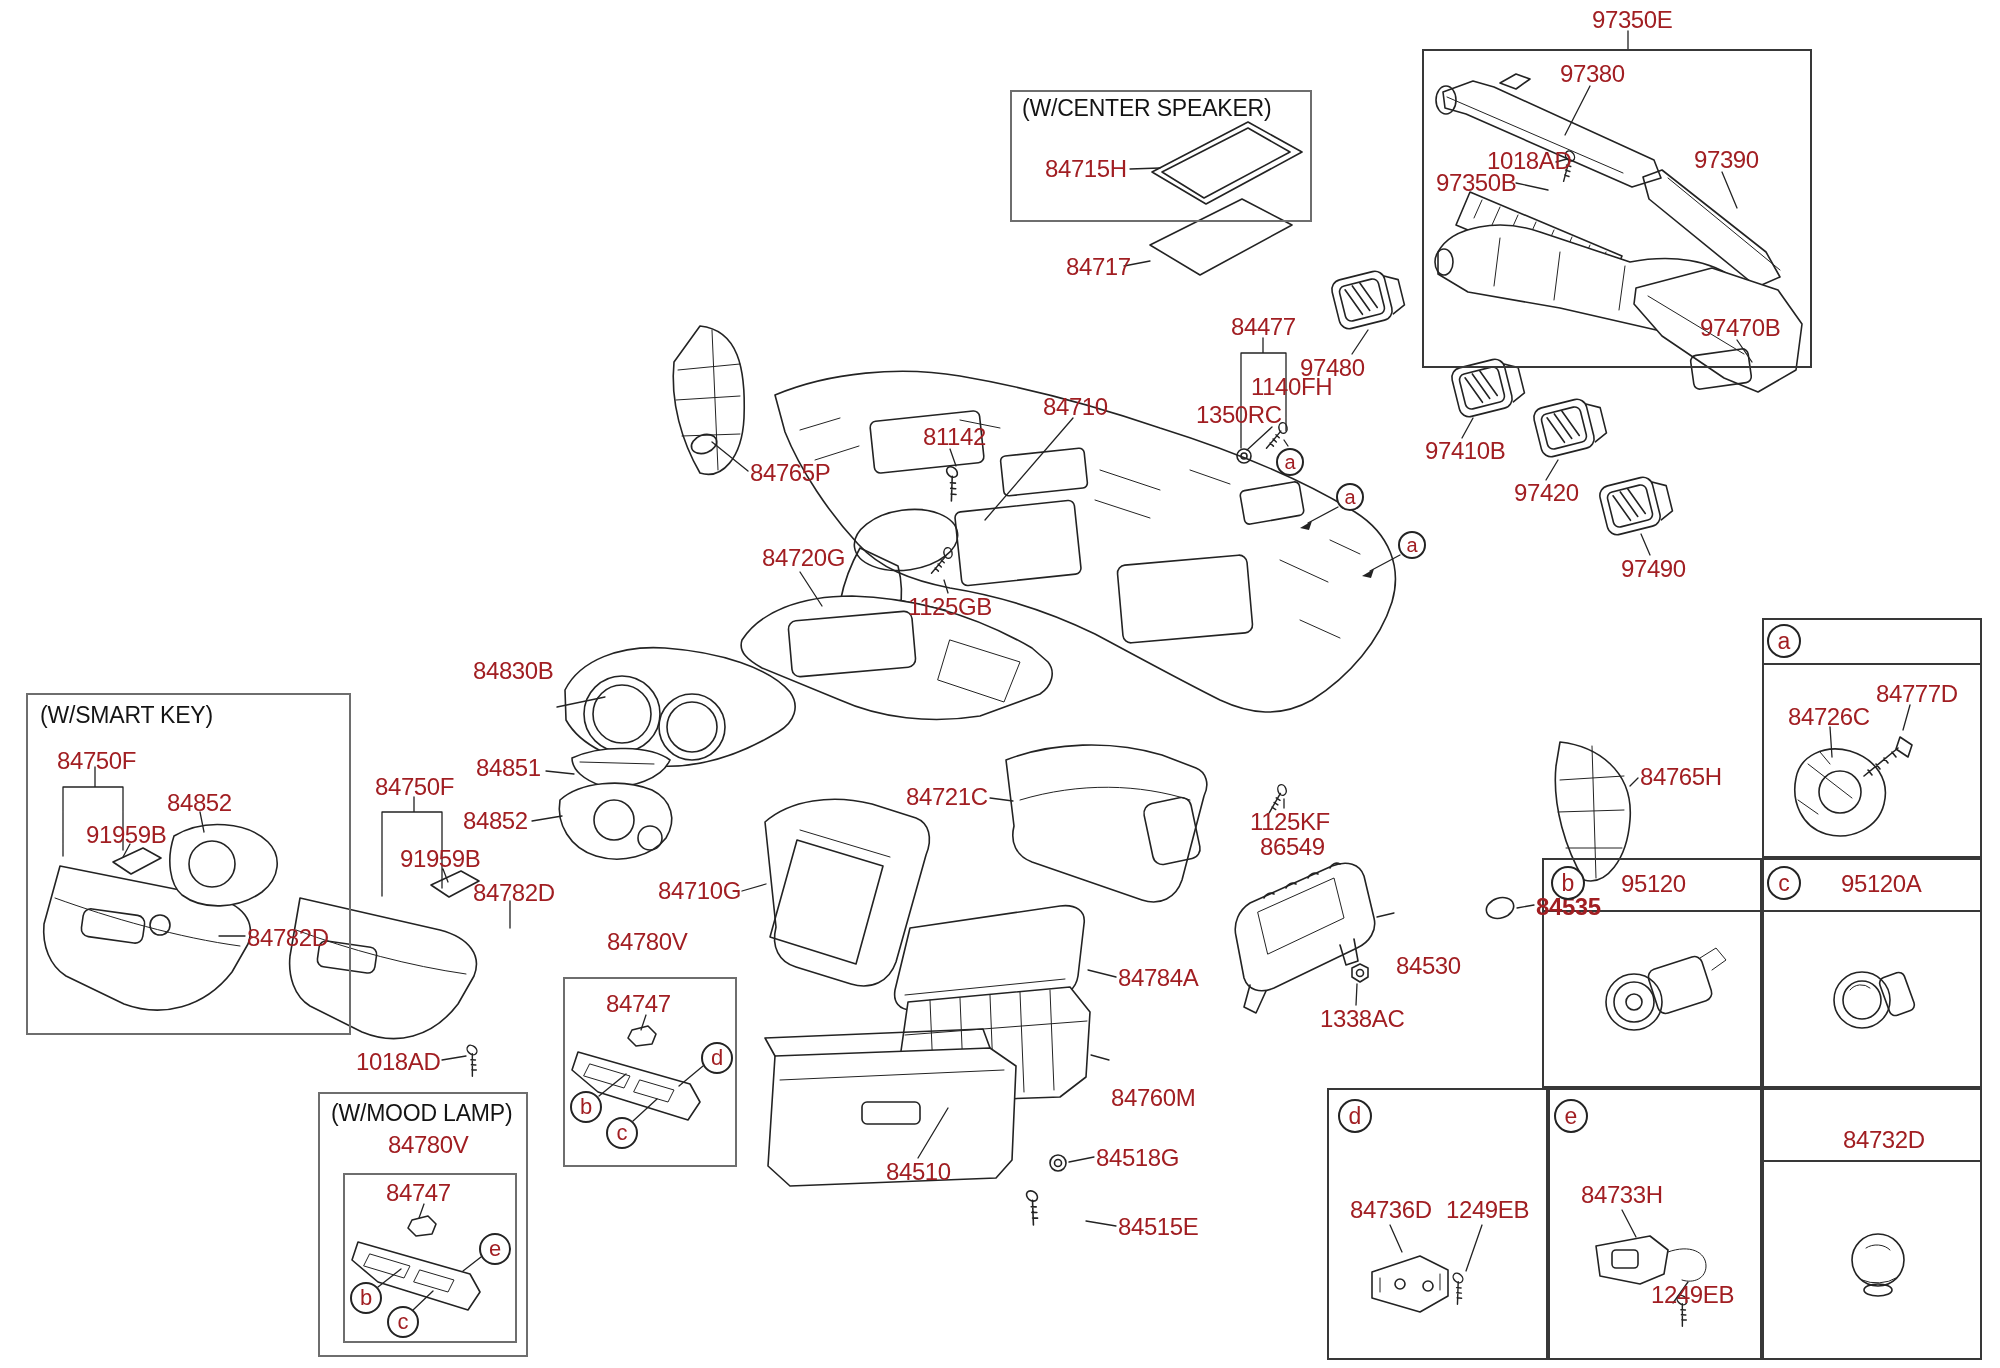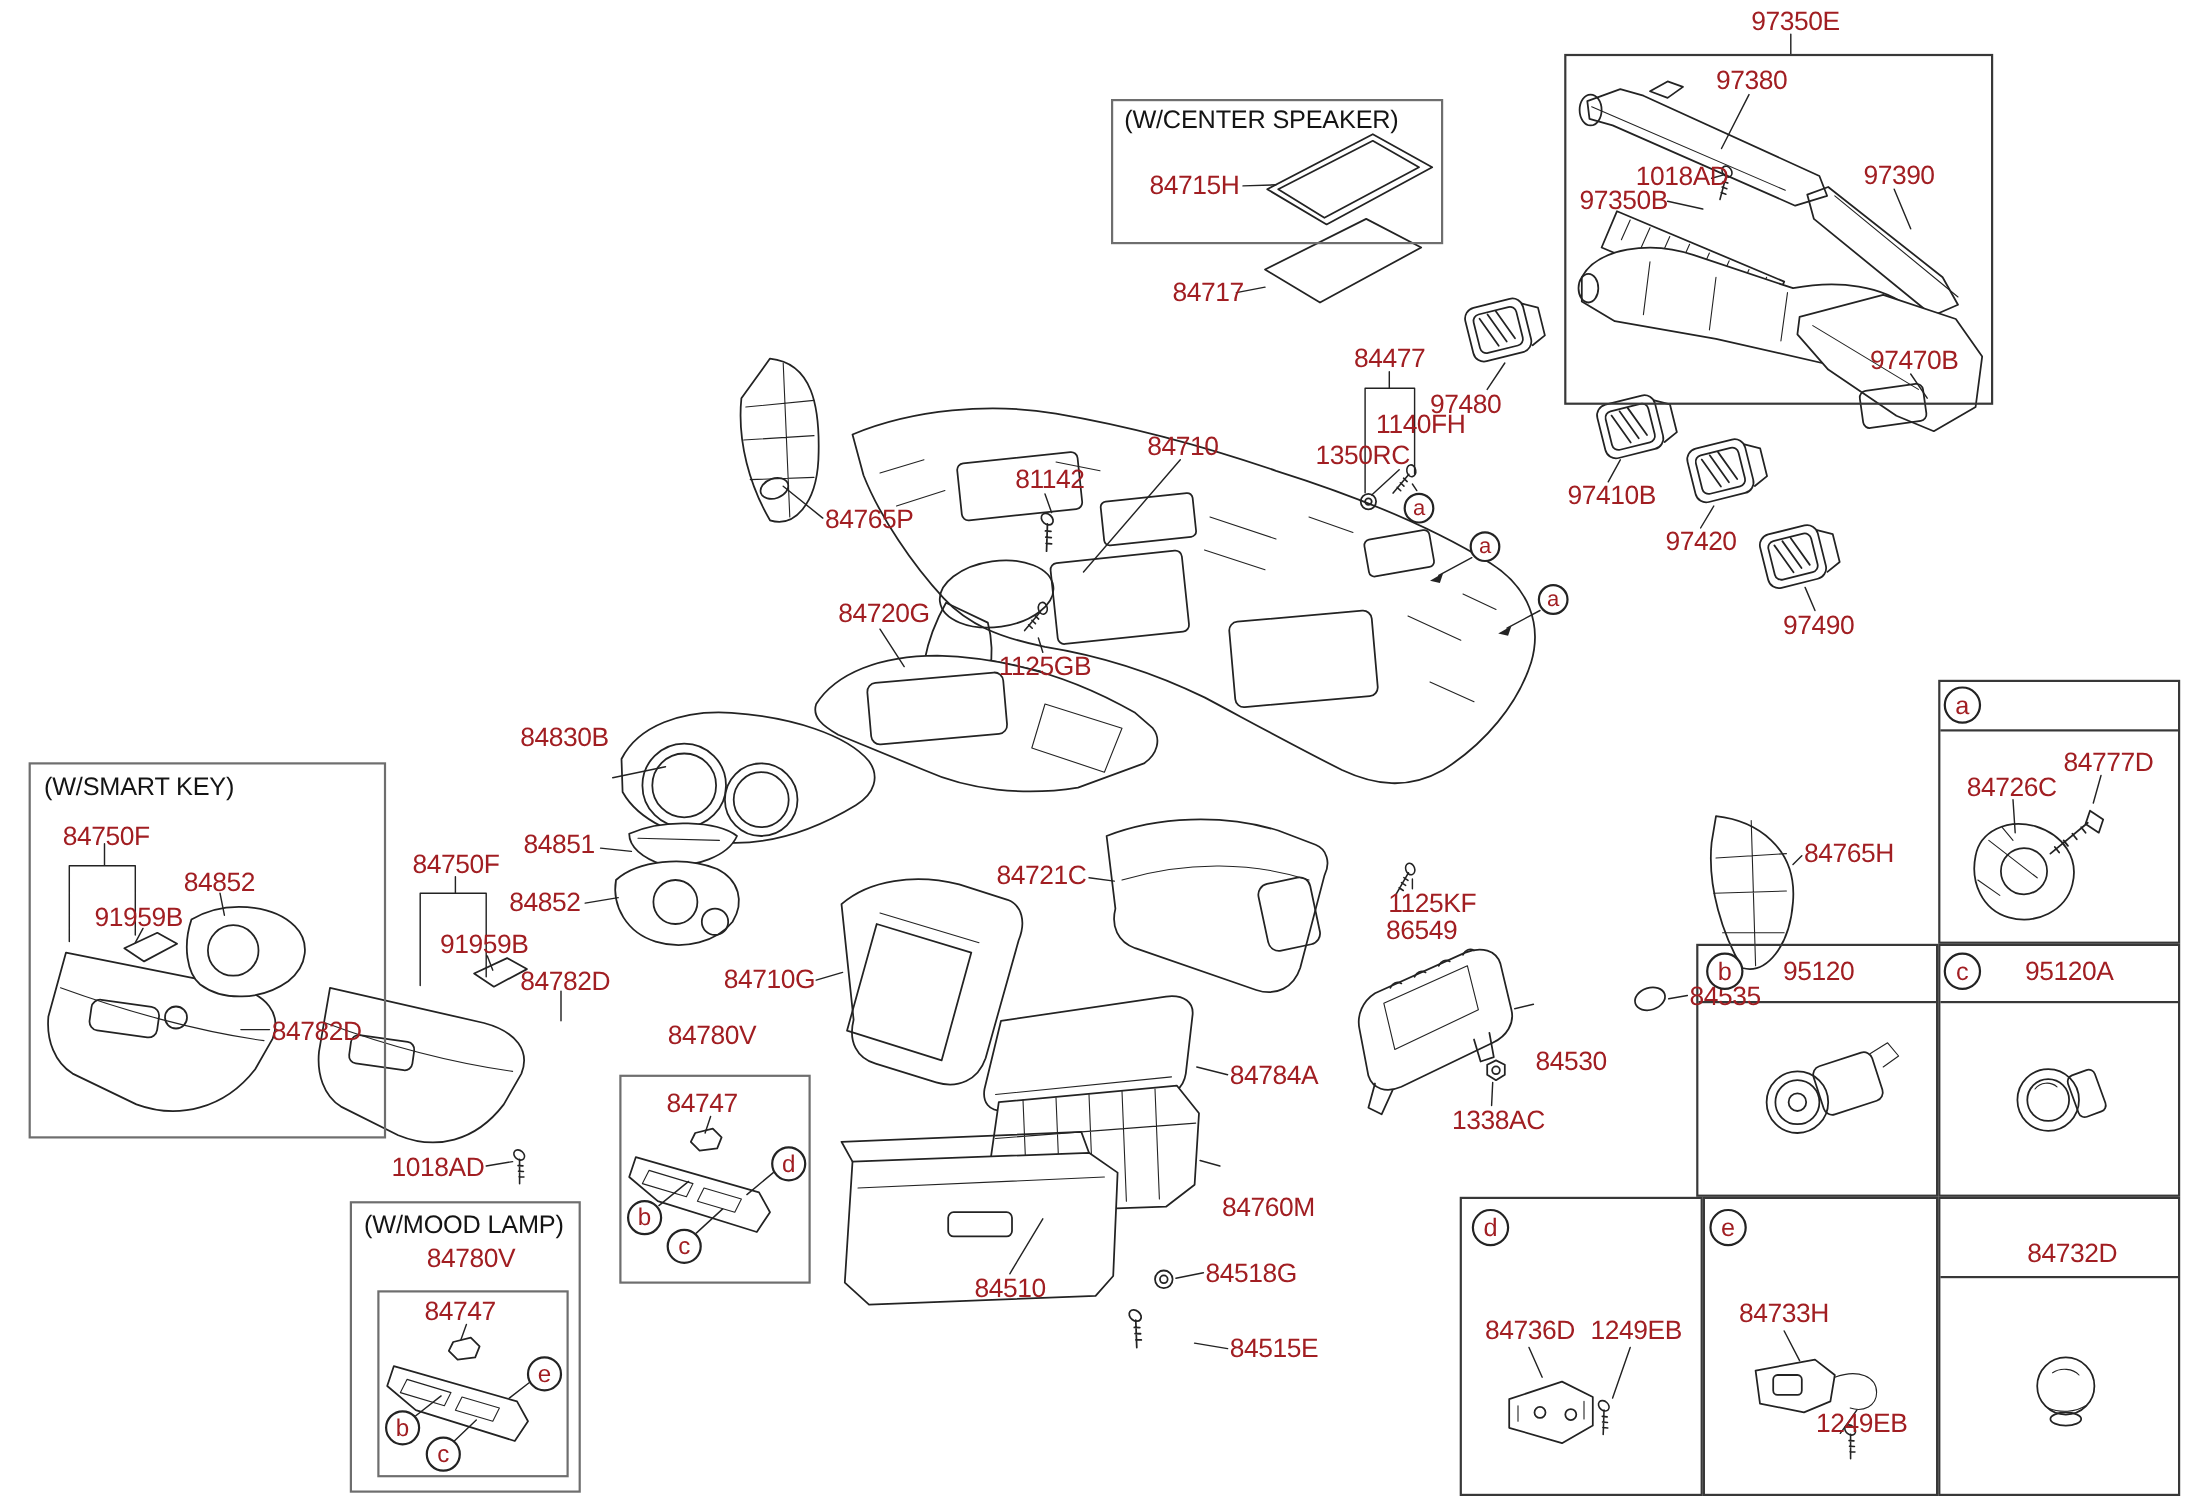--- a/index.html
+++ b/index.html
@@ -273,23 +273,23 @@
   <span class="lbl" style="left:356px;top:1050px;">1018AD</span>
   <span class="lbl" style="left:658px;top:879px;">84710G</span>
   <span class="lbl" style="left:906px;top:785px;">84721C</span>
   <span class="lbl" style="left:1118px;top:966px;">84784A</span>
   <span class="lbl" style="left:1111px;top:1050px;margin-top:36px;">84760M</span>
   <span class="lbl" style="left:886px;top:1160px;">84510</span>
   <span class="lbl" style="left:1096px;top:1146px;">84518G</span>
   <span class="lbl" style="left:1118px;top:1215px;">84515E</span>
   <span class="lbl" style="left:1396px;top:954px;">84530</span>
   <span class="lbl" style="left:1320px;top:1007px;">1338AC</span>
-  <span class="lbl" style="left:1250px;top:810px;margin-left:12px;">1125KF</span>
+  <span class="lbl" style="left:1250px;top:810px;">1125KF</span>
   <span class="lbl" style="left:1260px;top:835px;">86549</span>
-  <span class="lbl" style="left:1536px;top:895px;">84535</span>
+  <span class="lbl" style="left:1536px;top:895px;font-weight:bold;">84535</span>
   <span class="lbl" style="left:1640px;top:765px;">84765H</span>
 
   <span class="lbl" style="left:57px;top:749px;">84750F</span>
   <span class="lbl" style="left:167px;top:791px;">84852</span>
   <span class="lbl" style="left:86px;top:823px;">91959B</span>
   <span class="lbl" style="left:247px;top:926px;">84782D</span>
 
   <span class="lbl" style="left:607px;top:930px;">84780V</span>
   <span class="lbl" style="left:606px;top:992px;">84747</span>
 

